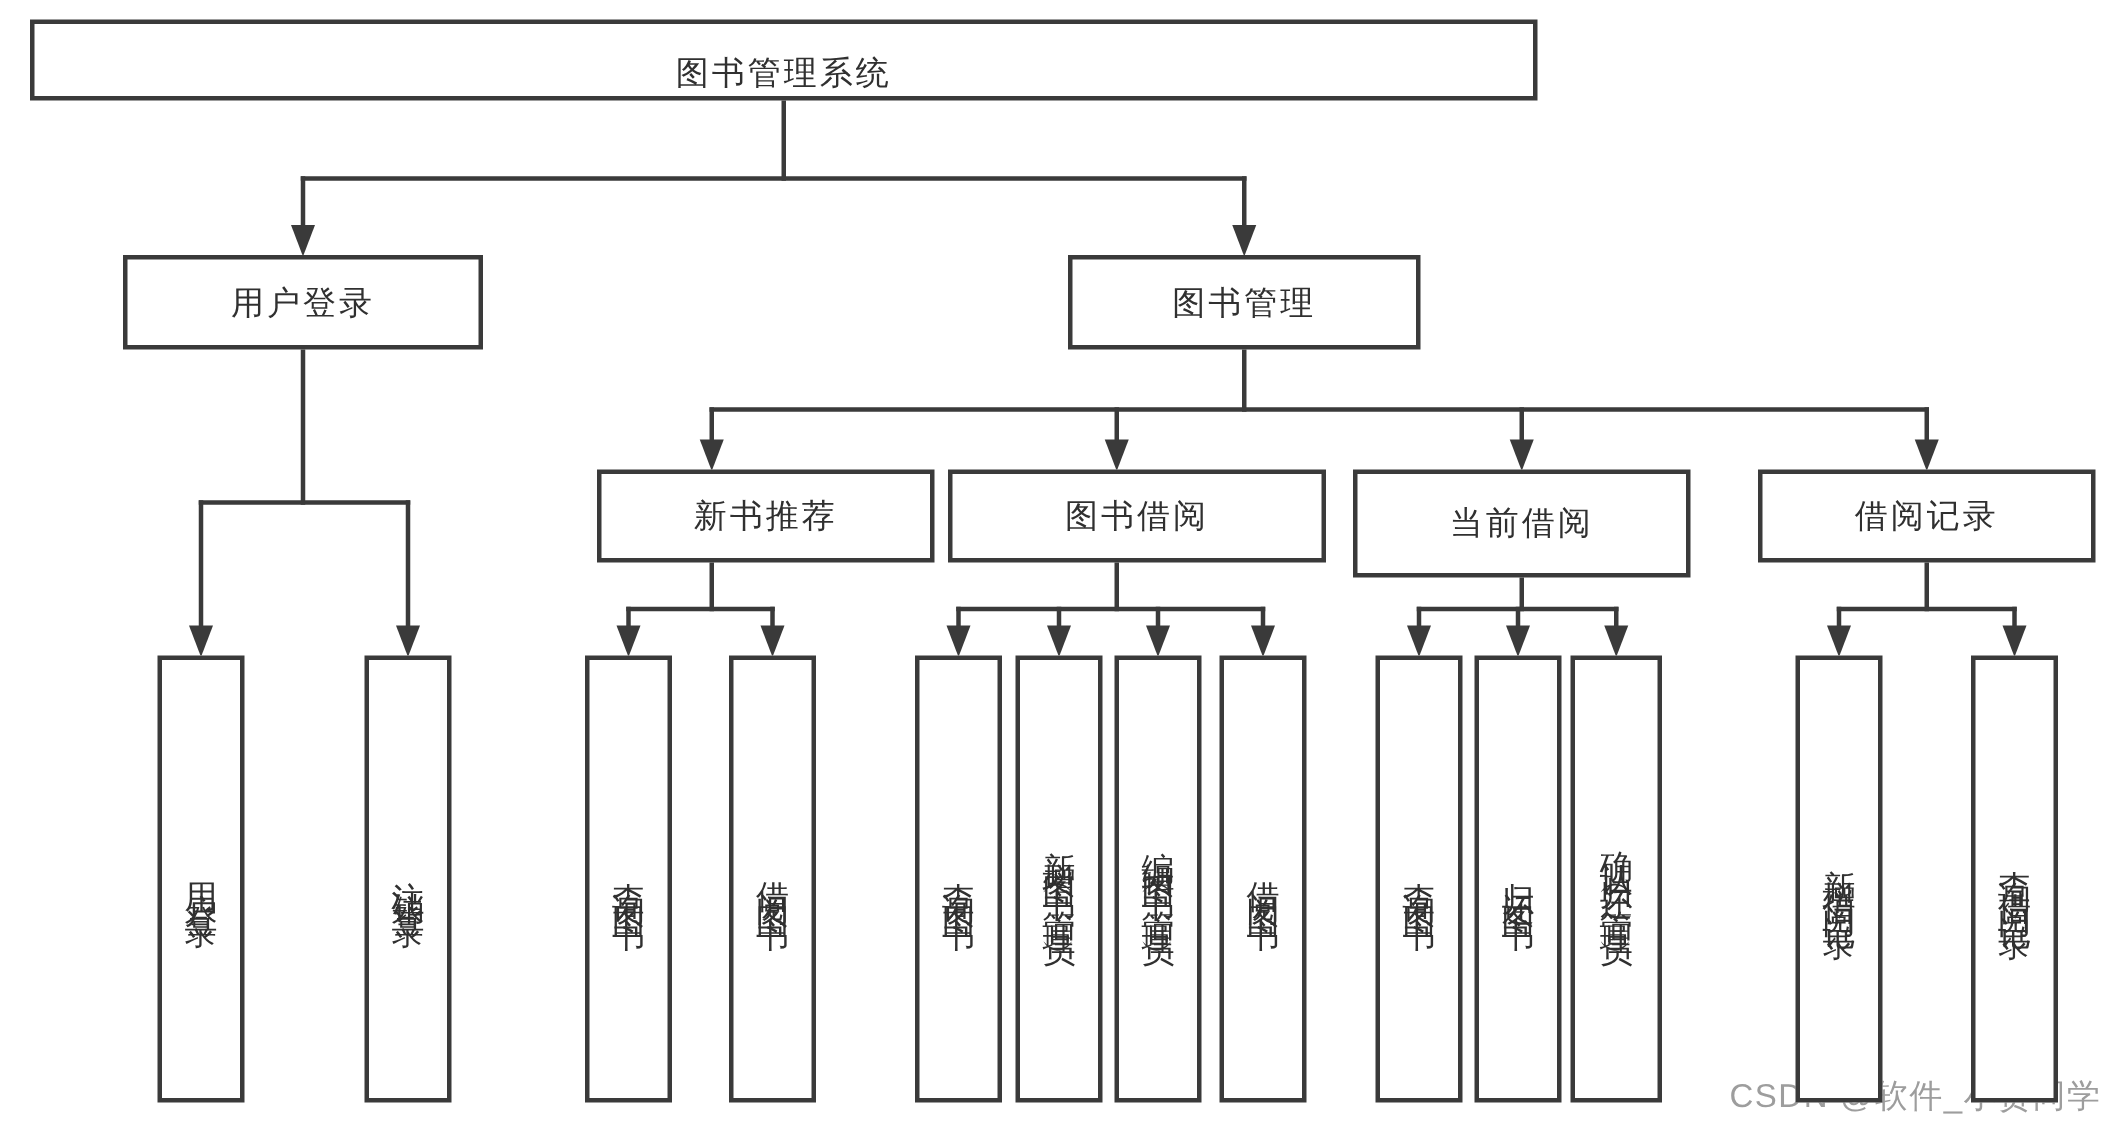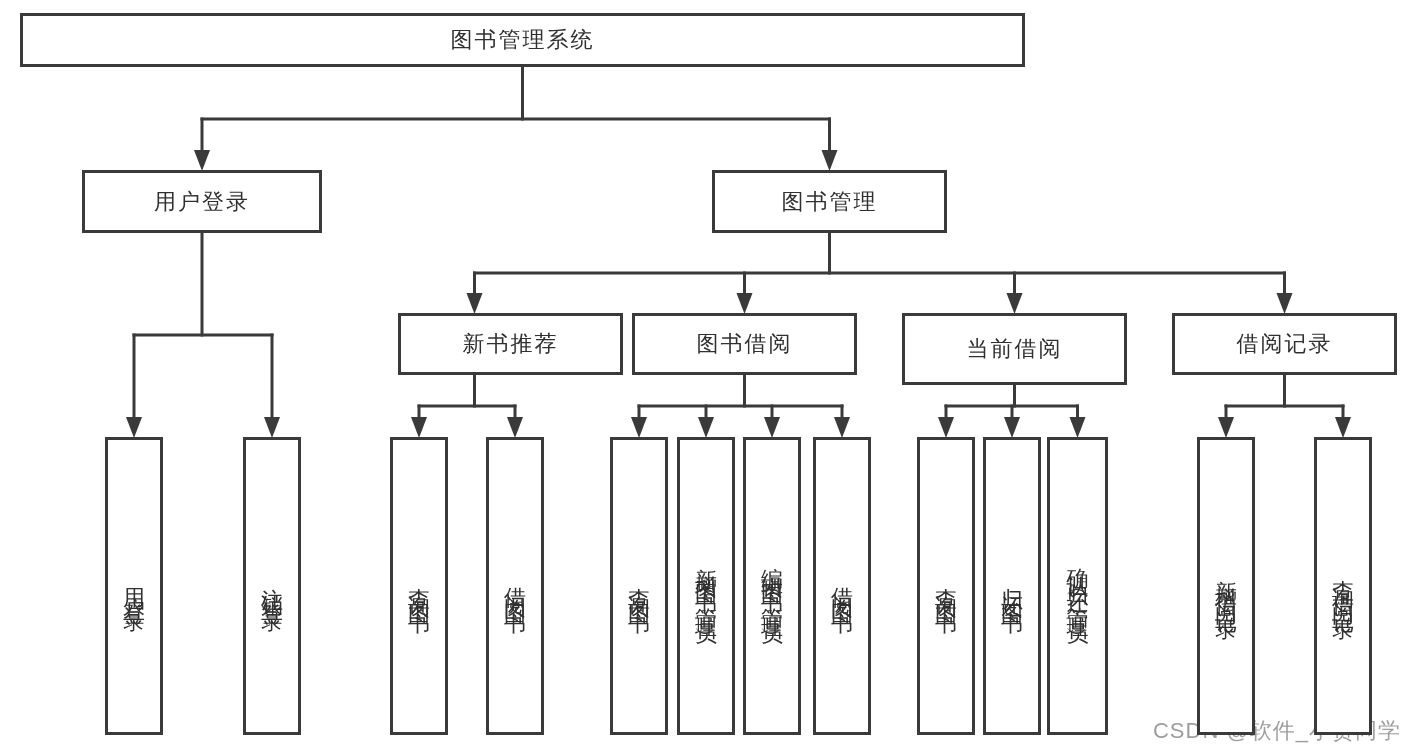--- a/index.html
+++ b/index.html
@@ -107,33 +107,33 @@
       <line x1="1077.5" y1="406" x2="1077.5" y2="425" stroke="#3a3a3a" stroke-width="3" stroke-linecap="square"></line>
       <polygon points="1069.5,417 1085.5,417 1077.5,438" fill="#3a3a3a"></polygon>
       <line x1="1284.5" y1="375" x2="1284.5" y2="406" stroke="#3a3a3a" stroke-width="3" stroke-linecap="square"></line>
       <line x1="1226" y1="406" x2="1343" y2="406" stroke="#3a3a3a" stroke-width="3" stroke-linecap="square"></line>
       <line x1="1226" y1="406" x2="1226" y2="425" stroke="#3a3a3a" stroke-width="3" stroke-linecap="square"></line>
       <polygon points="1218,417 1234,417 1226,438" fill="#3a3a3a"></polygon>
       <line x1="1343" y1="406" x2="1343" y2="425" stroke="#3a3a3a" stroke-width="3" stroke-linecap="square"></line>
       <polygon points="1335,417 1351,417 1343,438" fill="#3a3a3a"></polygon>
     </svg>
   <div id="watermark">CSDN @软件_小贺同学</div>
-<div class="node horiz" style="left: 20px; top: 13px; width: 1005px; height: 54px; border-color: rgb(58, 58, 58);">
+<div class="node horiz" style="left: 20px; top: 13px; width: 1005px; height: 54px; border-color: rgb(58, 58, 58); align-items: flex-end;">
       <span>图书管理系统</span>
     </div>
     <div class="node horiz" style="left: 82px; top: 170px; width: 240px; height: 63px; border-color: rgb(58, 58, 58);">
       <span>用户登录</span>
     </div>
     <div class="node horiz" style="left: 712px; top: 170px; width: 235px; height: 63px; border-color: rgb(58, 58, 58);">
       <span>图书管理</span>
     </div>
     <div class="node horiz" style="left: 362px; top: 313px; width: 225px; height: 62px; border-color: rgb(58, 58, 58); margin-left: 36px;">
       <span>新书推荐</span>
     </div>
-    <div class="node horiz" style="left: 632px; top: 313px; width: 225px; height: 62px; border-color: rgb(58, 58, 58); font-family: Liberation Serif, serif;">
+    <div class="node horiz" style="left: 632px; top: 313px; width: 252px; height: 62px; border-color: rgb(58, 58, 58); font-family: Liberation Serif, serif;">
       <span>图书借阅</span>
     </div>
     <div class="node horiz" style="left: 902px; top: 313px; width: 225px; height: 72px; border-color: rgb(58, 58, 58);">
       <span>当前借阅</span>
     </div>
     <div class="node horiz" style="left: 1172px; top: 313px; width: 225px; height: 62px; border-color: rgb(58, 58, 58);">
       <span>借阅记录</span>
     </div>
     <div class="node vert" style="left: 105px; top: 437px; width: 58px; height: 298px; border-color: rgb(58, 58, 58);">
       <span>用户登录</span>

